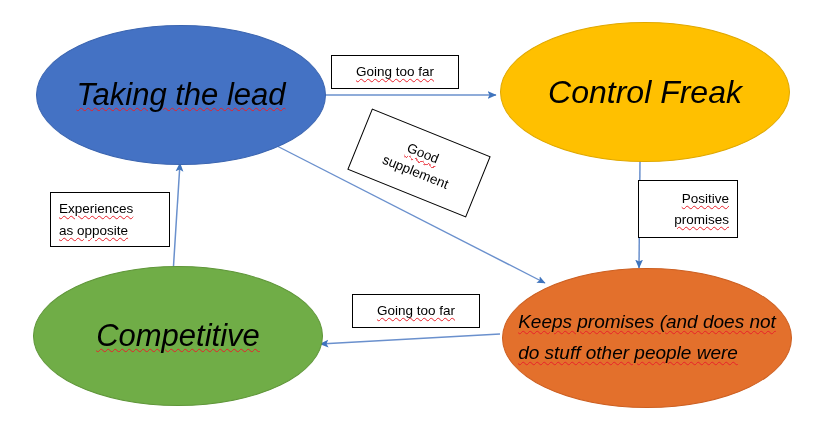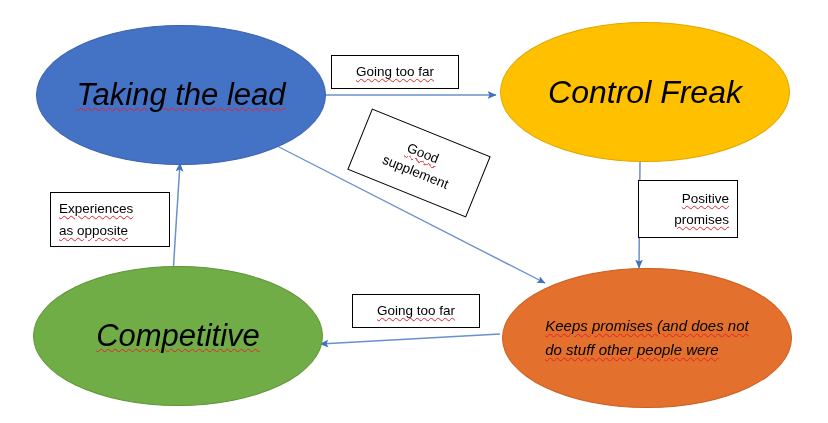--- a/index.html
+++ b/index.html
@@ -73,21 +73,21 @@
     background: #70ad47;
     border: 1px solid #5f9639;
   }
   #node-competitive .node-label { font-size: 31px; }
 
   #node-keeps-promises {
     left: 502px; top: 268px; width: 290px; height: 140px;
     background: #e3702c;
     border: 1px solid #cc5f21;
   }
-  #node-keeps-promises .node-label { font-size: 15px; line-height: 1.62; }
+  #node-keeps-promises .node-label { font-size: 19px; line-height: 1.62; }
 
   
   .label-box {
     position: absolute;
     background: #ffffff;
     border: 1px solid #000000;
     box-sizing: border-box;
     display: flex;
     flex-direction: column;
     justify-content: center;

